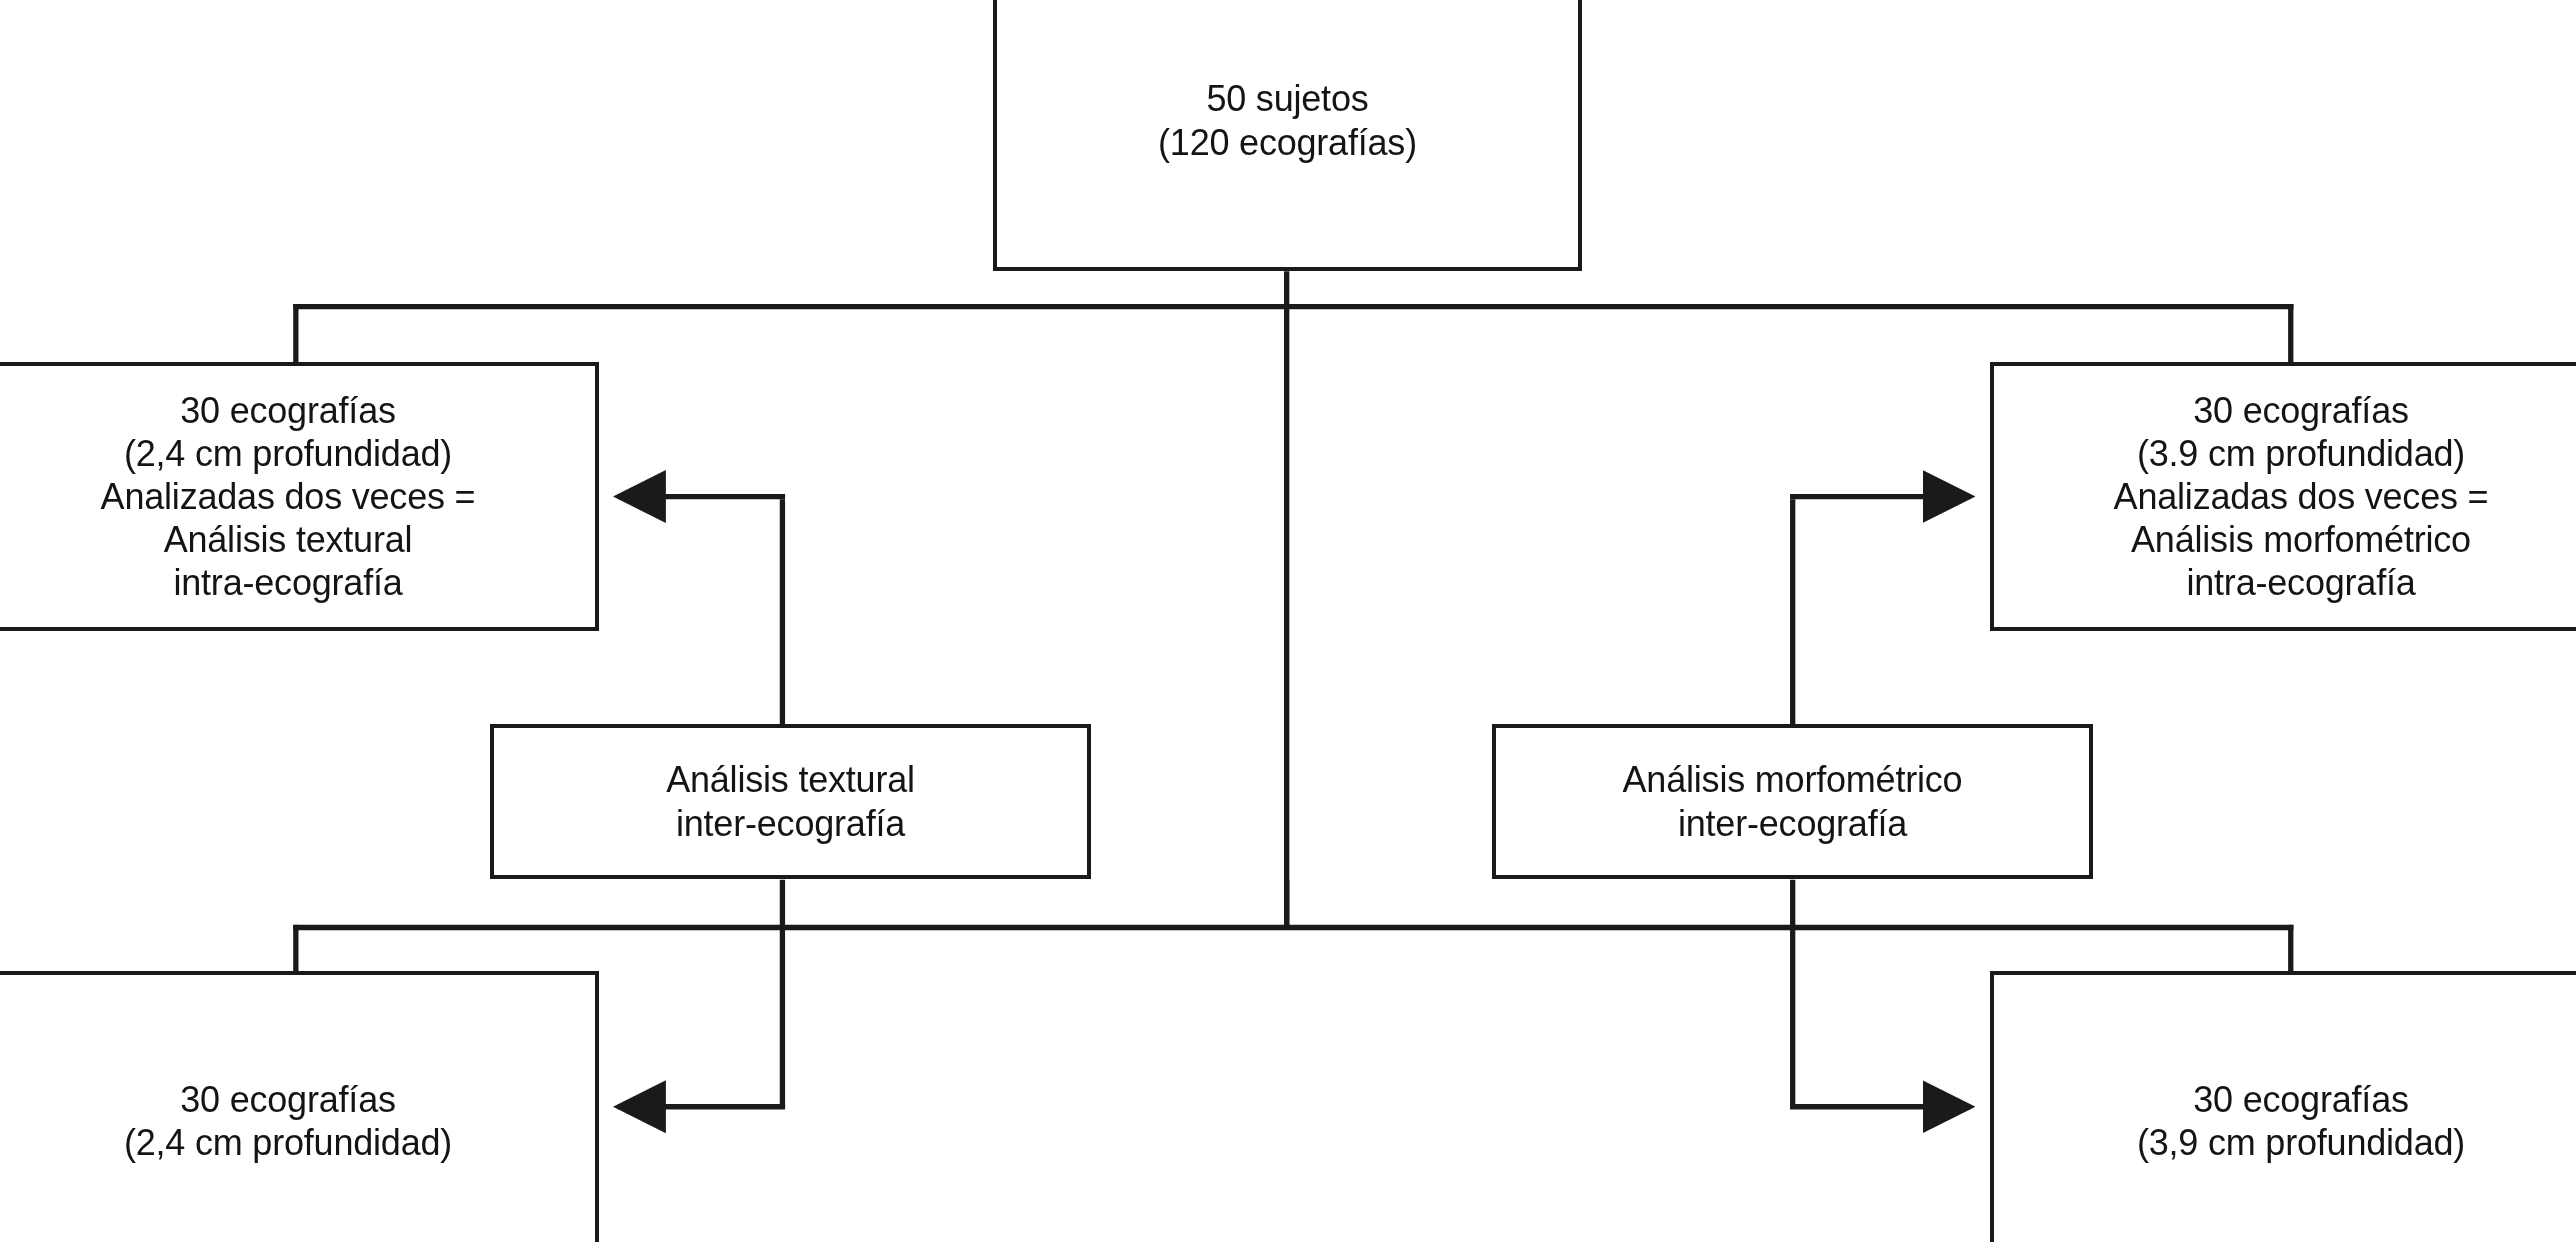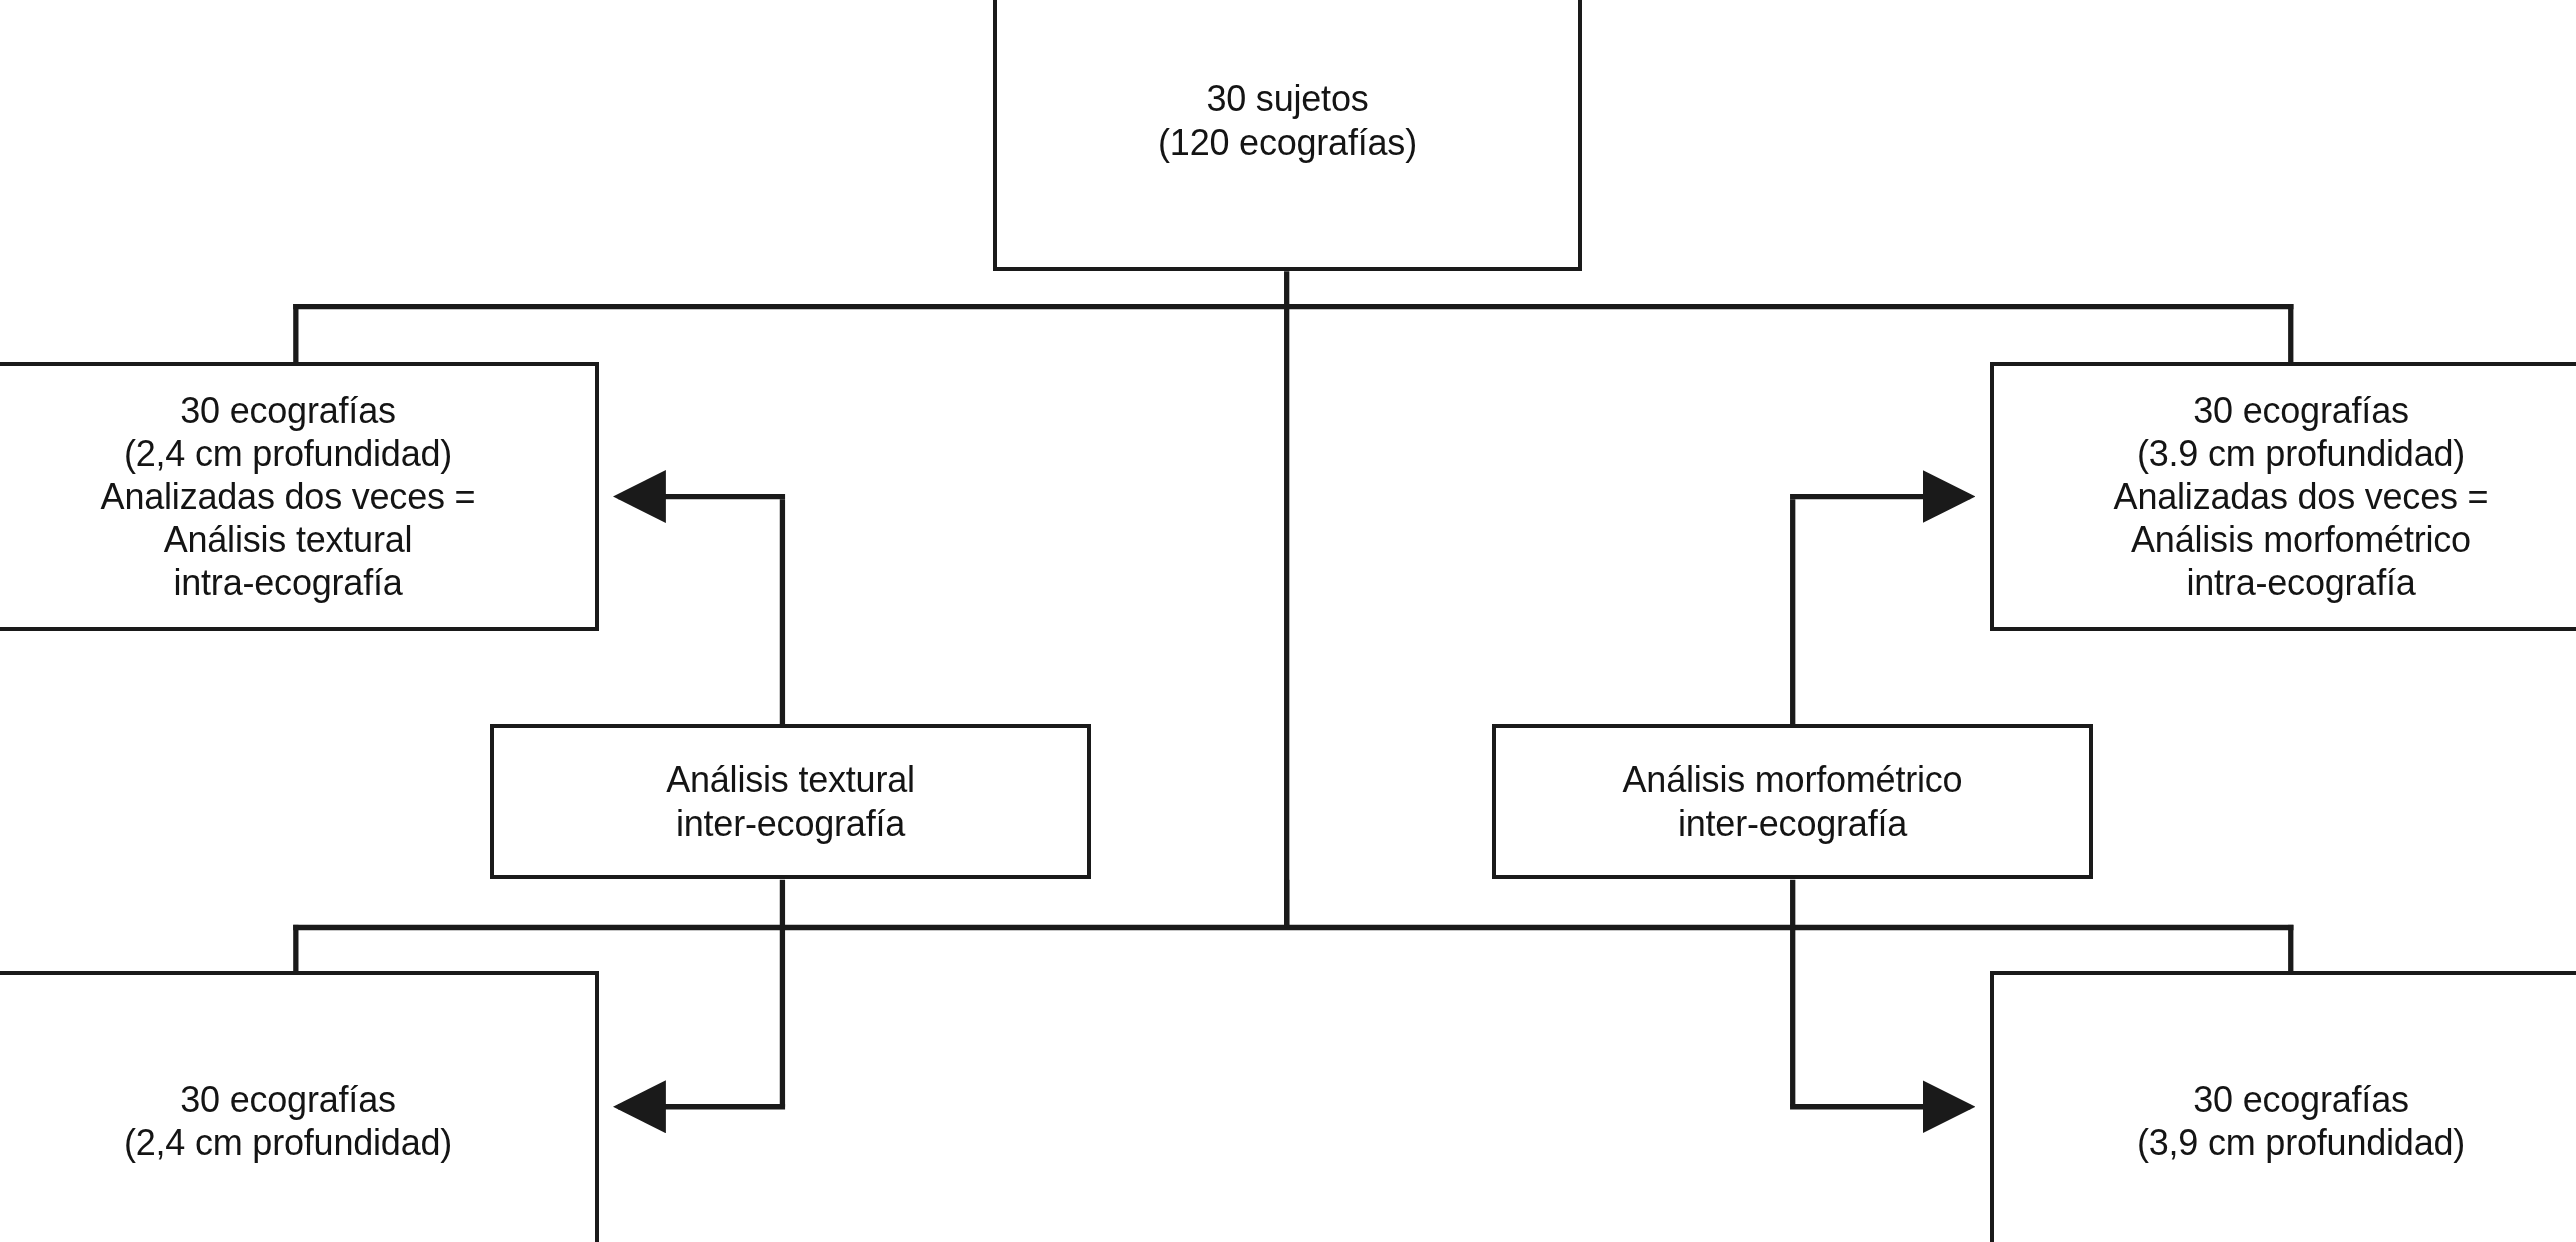--- a/index.html
+++ b/index.html
@@ -133,21 +133,21 @@
       <line x1="2027" y1="562" x2="2231" y2="562" marker-end="url(#arrow-right)"></line>
 
       <line x1="2030" y1="996" x2="2030" y2="1253"></line>
       <line x1="2027" y1="1253" x2="2231" y2="1253" marker-end="url(#arrow-right)"></line>
 
       <line x1="1457" y1="996" x2="1457" y2="1050"></line>
     </g>
   </svg>
 
   <div class="node-box" id="node-root-box">
-    <span class="node-text">30 sujetos
+    <span class="node-text">50 sujetos
 (120 ecografías)</span>
   </div>
 
   <div class="node-box" id="node-texture-intra-box">
     <span class="node-text">30 ecografías
 (2,4 cm profundidad)
 Analizadas dos veces =
 Análisis textural
 intra-ecografía</span>
   </div>

